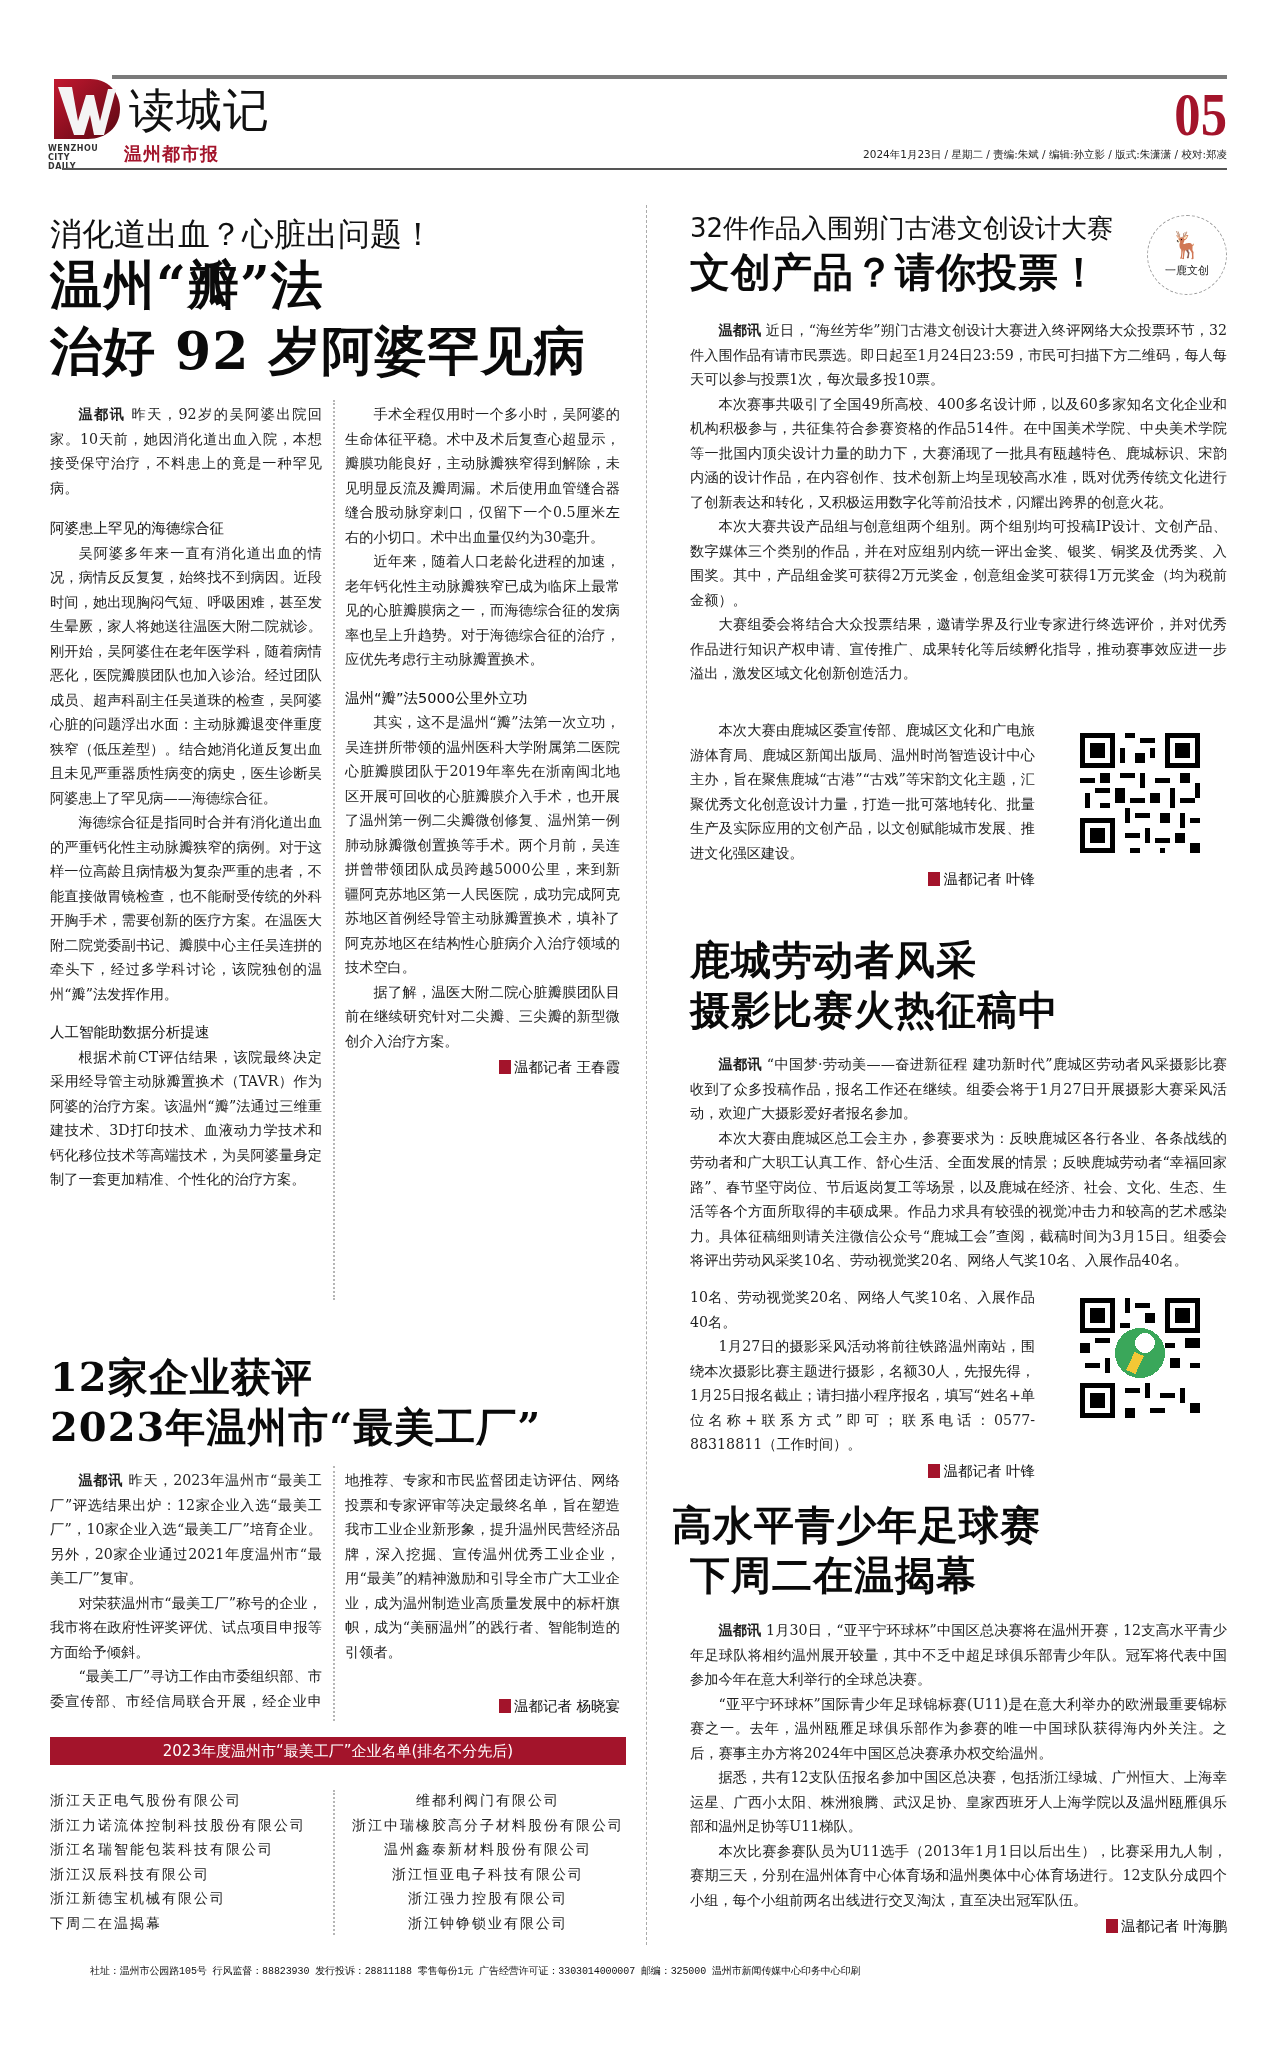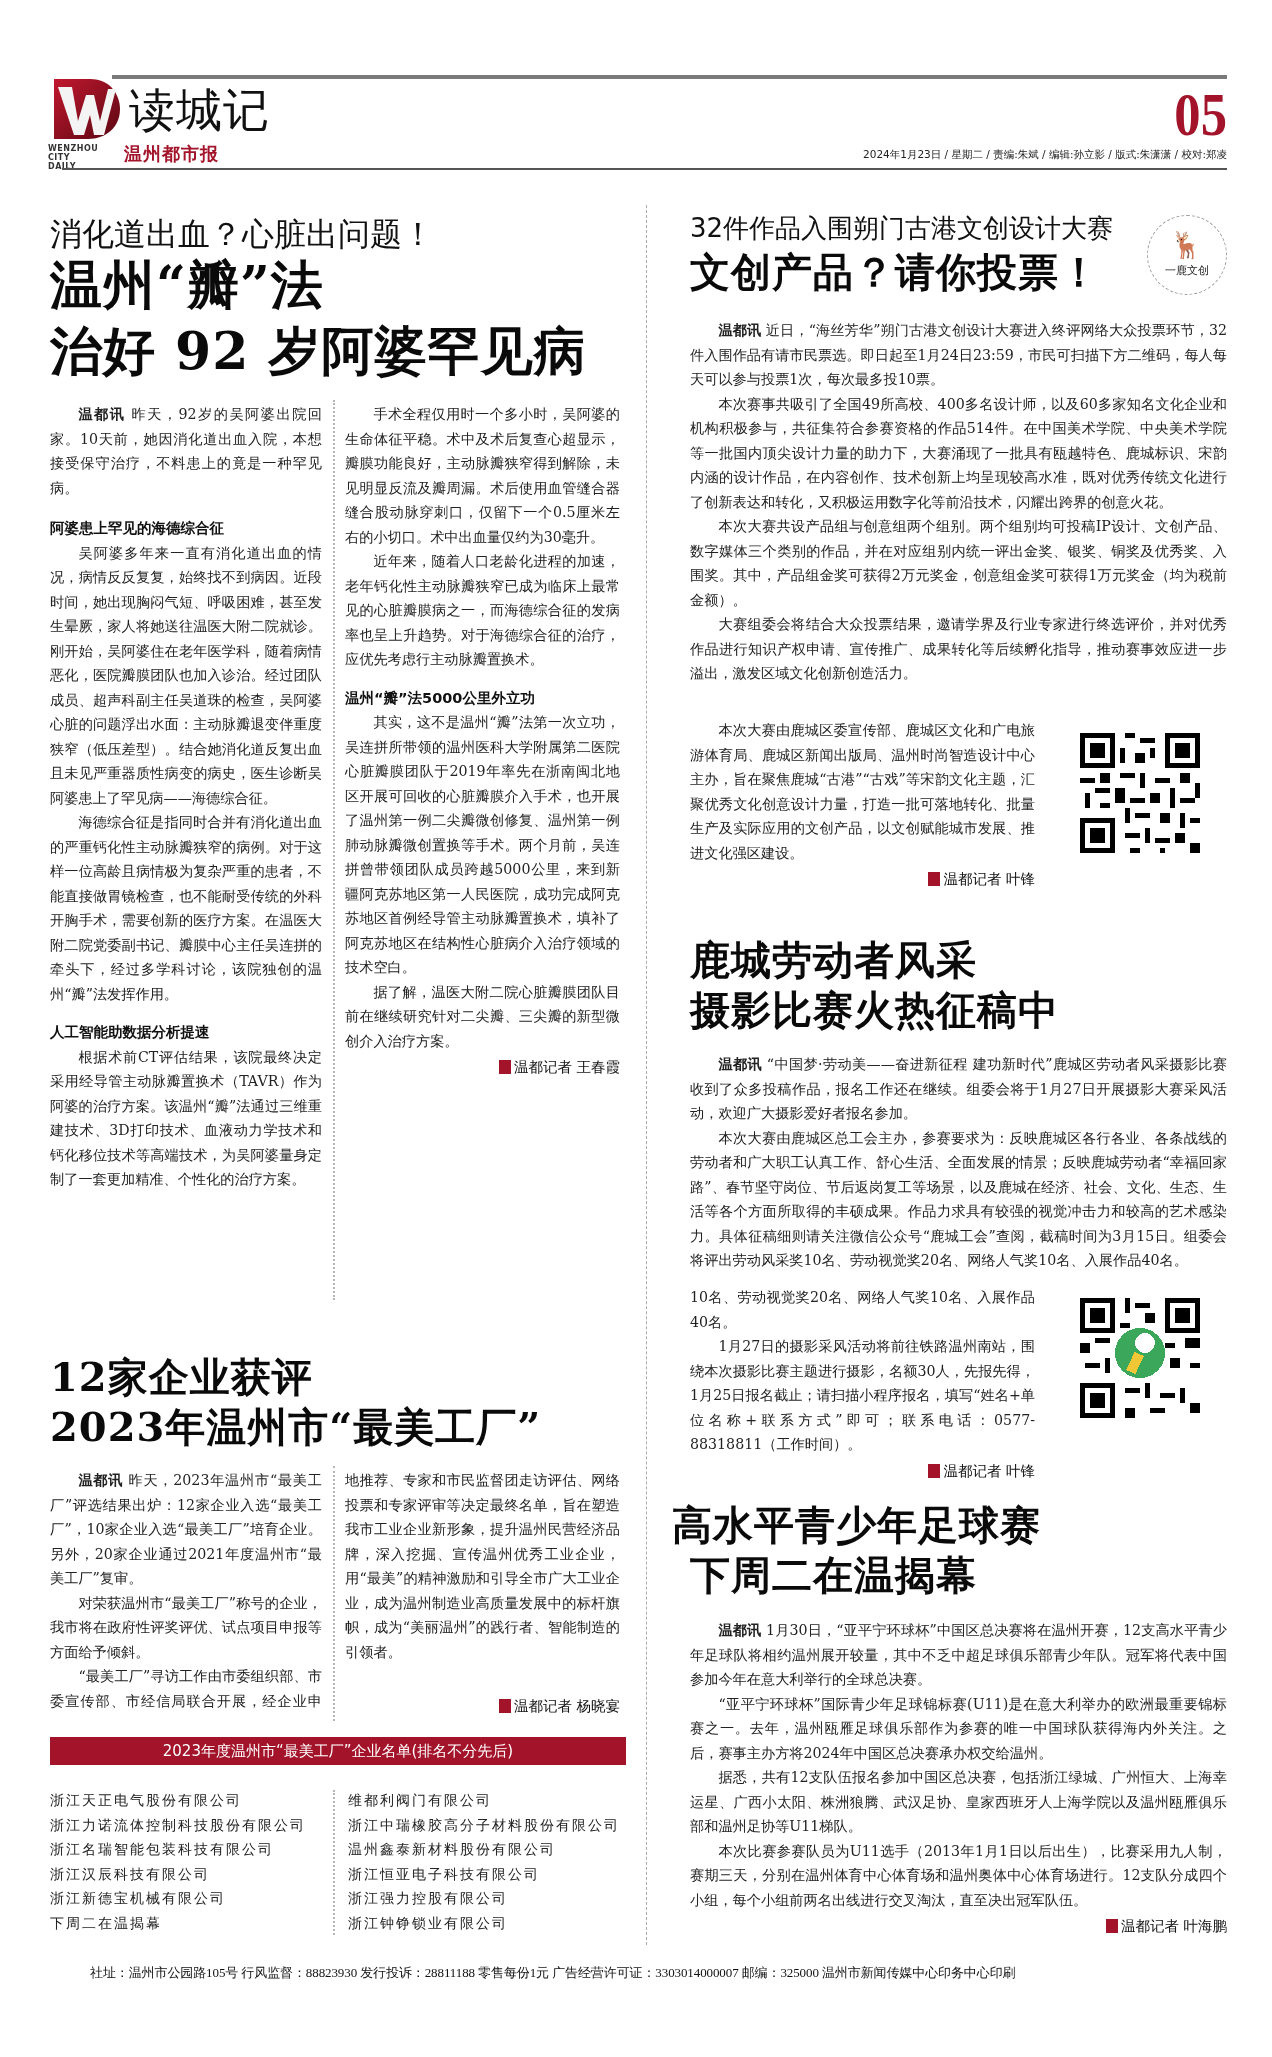--- a/index.html
+++ b/index.html
@@ -25,37 +25,37 @@
   .kicker { font-family: "DejaVu Sans", sans-serif; font-size: 32px; line-height: 40px; color: #111; font-weight: 300; }
   .headline { font-family: "DejaVu Serif", "Liberation Serif", serif; font-weight: bold; color: #0a0a0a; letter-spacing: 1px; }
   .h-big { font-size: 52px; line-height: 62px; }
   .h-mid { font-size: 40px; line-height: 50px; }
   .h-kicker2 { font-size: 26px; line-height: 32px; font-weight: normal; font-family: "DejaVu Sans", sans-serif; color:#111; }
 
   
   .col { font-family: "DejaVu Serif", "Liberation Serif", serif; font-size: 14.2px; line-height: 24.5px; color: #222; text-align: justify; }
   .col p { margin: 0; text-indent: 2em; }
   .col p.lead-p b { font-family: Liberation Sans, sans-serif; font-weight: bold; }
-  .col .subhead { font-family: "DejaVu Sans", sans-serif; font-weight: bold; font-size: 14.5px; text-indent: 0; margin-top: 12px; color: #111; }
+  .col .subhead { font-family: "DejaVu Sans", sans-serif; font-weight: normal; font-size: 14.5px; text-indent: 0; margin-top: 12px; color: #111; }
   .byline { text-align: right; font-family: "DejaVu Sans", sans-serif; font-size: 14.5px; color: #111; margin-top: 2px; }
   .byline .sq { display: inline-block; width: 12px; height: 14px; background: #a3142b; vertical-align: -2px; margin-right: 3px; }
 
   
   .banner { left: 50px; top: 1737px; width: 576px; height: 28px; background: #a3142b; color: #fff;
             font-size: 15px; line-height: 28px; text-align: center; font-family: "DejaVu Sans", sans-serif; }
   .company-list { font-family: "DejaVu Serif", serif; font-size: 14px; line-height: 24.5px; color: #222; letter-spacing: 2px; }
   .company-list div { white-space: nowrap; }
 
   
   .badge { left: 1147px; top: 215px; width: 78px; height: 78px; border-radius: 50%; border: 1px dashed #999; }
   .badge-text { position: absolute; left: 0; right: 0; bottom: 16px; text-align: center; font-size: 11px; font-family: "DejaVu Serif", serif; color: #222; }
   .badge-deer { position: absolute; left: 22px; top: 14px; font-size: 26px; color: #2e6b3e; }
 
   
-  .footer { left: 90px; top: 1964px; font-size: 13px; color: #111; font-family: Liberation Serif, serif; white-space: nowrap; letter-spacing: -0.1px; }
+  .footer { left: 90px; top: 1964px; font-size: 10px; color: #111; font-family: Liberation Mono, monospace; white-space: nowrap; letter-spacing: -0.1px; }
 </style>
 </head>
 <body>
 
 <div class="abs mast-topline"></div>
 <div class="abs logo">
   <svg width="72" height="68" viewBox="0 0 72 68">
     <defs>
       <linearGradient id="lg" x1="0" y1="0" x2="1" y2="1">
         <stop offset="0" stop-color="#c2182f"></stop>
@@ -118,21 +118,21 @@
 <div class="abs banner">2023年度温州市“最美工厂”企业名单(排名不分先后)</div>
 <div class="abs company-list" style="left:50px; top:1788px; width:270px;">
   <div>浙江天正电气股份有限公司</div>
   <div>浙江力诺流体控制科技股份有限公司</div>
   <div>浙江名瑞智能包装科技有限公司</div>
   <div>浙江汉辰科技有限公司</div>
   <div>浙江新德宝机械有限公司</div>
   <div>下周二在温揭幕</div>
 </div>
 <div class="abs vdiv-dots" style="left:333px; top:1790px; height:145px;"></div>
-<div class="abs company-list" style="left:348px; top:1788px; width:280px;">
+<div class="abs company-list" style="left:348px; top:1788px; width:280px;text-align:center;">
   <div>维都利阀门有限公司</div>
   <div>浙江中瑞橡胶高分子材料股份有限公司</div>
   <div>温州鑫泰新材料股份有限公司</div>
   <div>浙江恒亚电子科技有限公司</div>
   <div>浙江强力控股有限公司</div>
   <div>浙江钟铮锁业有限公司</div>
 </div>
 
 <div class="abs h-kicker2" style="left:690px; top:212px;">32件作品入围朔门古港文创设计大赛</div>
 <div class="abs headline" style="left:690px; top:248px; font-size:40px; line-height:48px;">文创产品？请你投票！</div>

